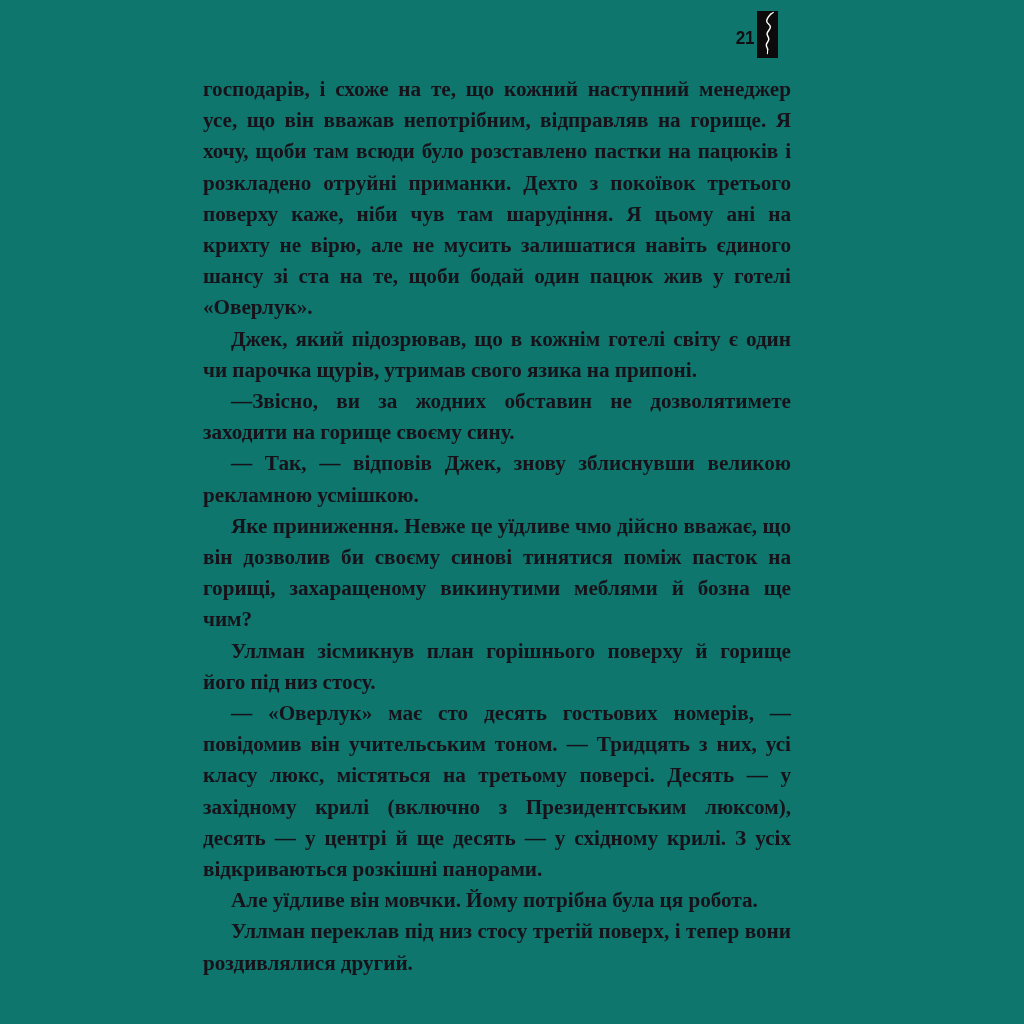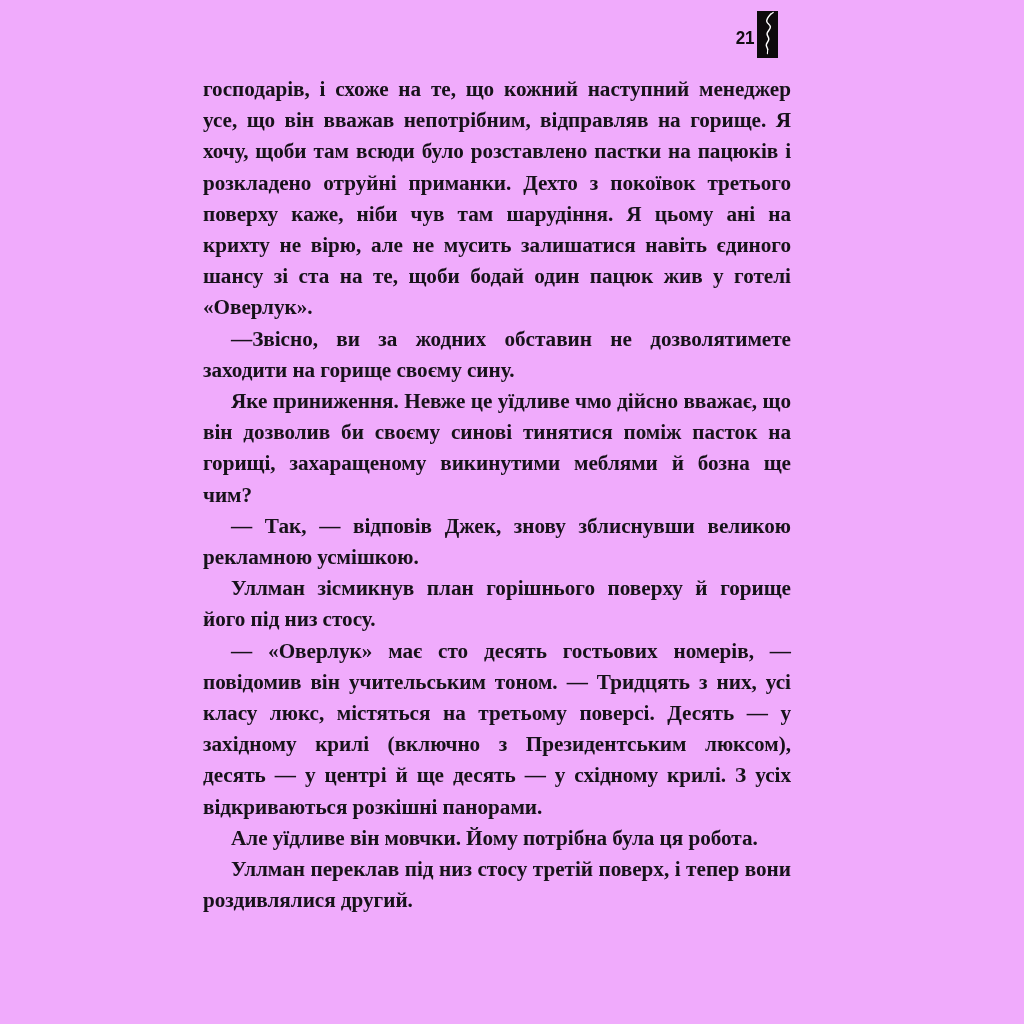--- a/index.html
+++ b/index.html
@@ -5,21 +5,21 @@
 <style>
   html, body {
     margin: 0;
     padding: 0;
     background: #ffffff;
   }
   #page {
     position: relative;
     width: 1024px;
     height: 1024px;
-    background: #f0abfc;
+    background: #0f766e;
     overflow: hidden;
     font-family: "Liberation Serif", "DejaVu Serif", serif;
     -webkit-font-smoothing: antialiased;
   }
 
   
   #running-head {
     position: absolute;
     top: 0;
     left: 0;
@@ -99,23 +99,24 @@
                  C 11.6 30.7, 9.0 32.1, 9.3 34.3
                  C 9.5 36.0, 10.6 37.0, 10.7 38.6" fill="none" stroke="#ffffff" stroke-width="1.45" stroke-linecap="round" stroke-linejoin="round"></path>
         <path d="M10.7 38.6 L 10.4 42.6" fill="none" stroke="#ffffff" stroke-width="1.1" stroke-linecap="round"></path>
         <path d="M13.6 3.2 L 16.2 1.4" fill="none" stroke="#ffffff" stroke-width="1.2" stroke-linecap="round"></path>
       </svg>
     </div>
   </div>
 
   <div id="textblock">
     <p class="noindent">господарів, і схоже на те, що кожний наступний менеджер усе, що він вважав непотрібним, відправляв на горище. Я хочу, щоби там всюди було розставлено пастки на пацюків і розкладено отруйні приманки. Дехто з покоївок третього поверху каже, ніби чув там шарудіння. Я цьому ані на крихту не вірю, але не мусить залишатися навіть єдиного шансу зі ста на те, щоби бодай один пацюк жив у готелі «Оверлук».</p>
+    <p>Джек, який підозрював, що в кожнім готелі світу є один чи парочка щурів, утримав свого язика на припоні.</p>
     <p>—Звісно, ви за жодних обставин не дозволятимете заходити на горище своєму сину.</p>
+    <p>— Так, — відповів Джек, знову зблиснувши великою рекламною усмішкою.</p>
     <p>Яке приниження. Невже це уїдливе чмо дійсно вважає, що він дозволив би своєму синові тинятися поміж пасток на горищі, захаращеному викинутими меблями й бозна ще чим?</p>
-    <p>— Так, — відповів Джек, знову зблиснувши великою рекламною усмішкою.</p>
     <p>Уллман зісмикнув план горішнього поверху й горище його під низ стосу.</p>
     <p>— «Оверлук» має сто десять гостьових номерів, — повідомив він учительським тоном. — Тридцять з них, усі класу люкс, містяться на третьому поверсі. Десять — у західному крилі (включно з Президентським люксом), десять — у центрі й ще десять — у східному крилі. З усіх відкриваються розкішні панорами.</p>
     <p>Але уїдливе він мовчки. Йому потрібна була ця робота.</p>
     <p>Уллман переклав під низ стосу третій поверх, і тепер вони роздивлялися другий.</p>
 
   </div>
 
 </div>
 
 </body></html>

